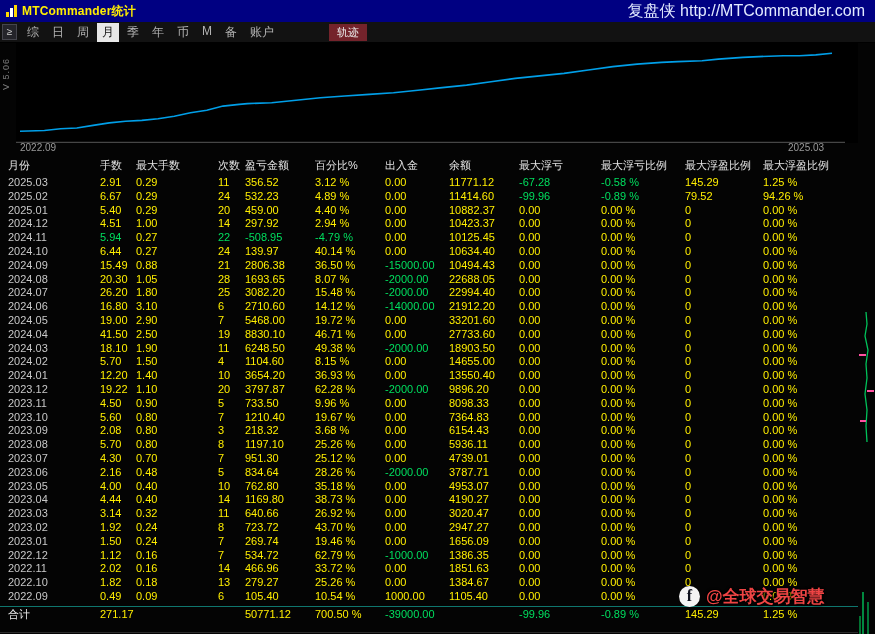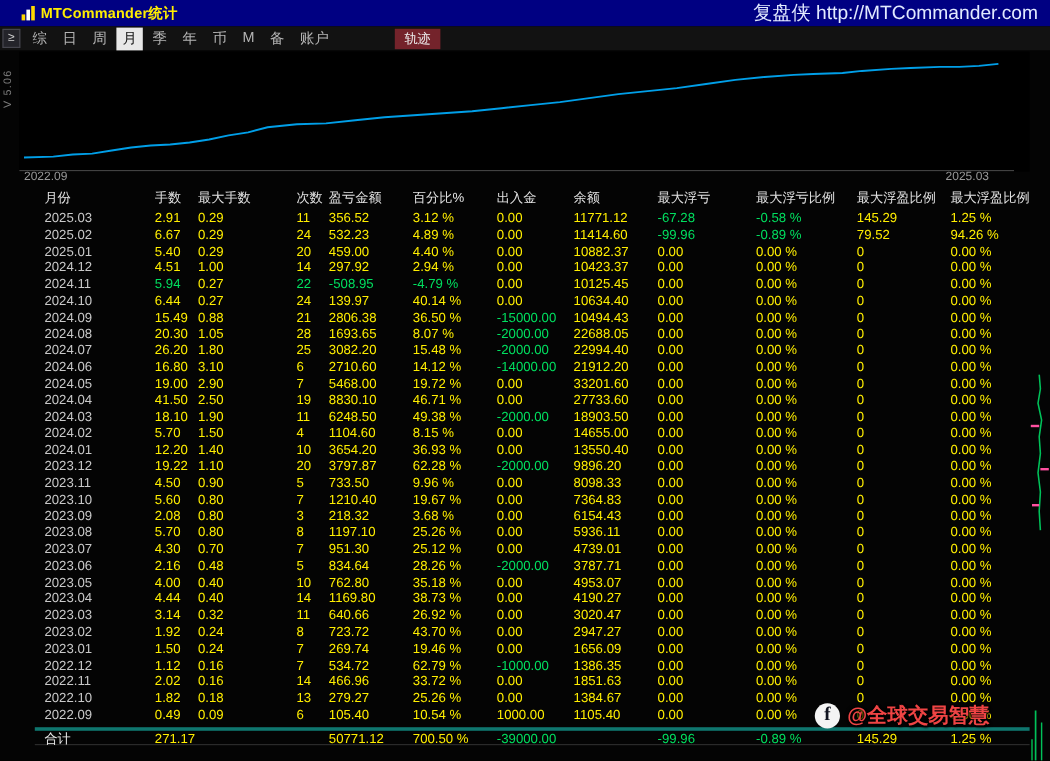--- a/index.html
+++ b/index.html
@@ -7,21 +7,21 @@
     --titlebg:#000082; --line:#009fe8;
   }
   *{box-sizing:border-box;}
   html,body{margin:0;padding:0;}
   body{width:875px;height:634px;background:#000;overflow:hidden;
        font-family:"Liberation Sans","DejaVu Sans",sans-serif;}
   .window{position:relative;width:875px;height:634px;background:#040404;}
 
   
   .titlebar{position:absolute;top:0;left:0;width:875px;height:22px;background:var(--titlebg);
-            display:flex;align-items:center;padding:0 10px 0 18px;}
+            display:flex;align-items:center;padding:0 10px 0 6px;}
   .app-icon{display:inline-flex;align-items:flex-end;gap:1px;height:12px;margin-right:5px;}
   .app-icon i{display:block;width:3px;background:#ffd800;}
   .app-icon i.b1{height:5px;} .app-icon i.b2{height:9px;background:#ffffff;} .app-icon i.b3{height:12px;}
   .title{color:var(--yellow);font-size:12px;font-weight:bold;letter-spacing:.2px;}
   .titlebar-right{margin-left:auto;color:#e2eaff;font-size:16px;}
 
   
   .menubar{position:absolute;top:22px;left:0;width:875px;height:21px;background:#121212;
            display:flex;align-items:center;padding-left:22px;border-bottom:1px solid #000;}
   .expander{position:absolute;left:2px;top:2px;width:15px;height:16px;background:#24242a;
@@ -38,30 +38,30 @@
   
   .chart{position:absolute;left:16px;top:43px;width:842px;height:100px;background:#000;}
   .chart svg{display:block;width:842px;height:100px;}
   .axis-labels{position:absolute;left:16px;top:142px;width:842px;height:13px;}
   .axis-labels .lab{position:absolute;color:#9a9a9a;font-size:10px;}
   .axis-labels .lab.start{left:4px;} .axis-labels .lab.end{left:772px;}
 
   
   .stats-table{position:absolute;left:0;top:157px;width:858px;}
   .trow,.thead{display:grid;padding-left:8px;white-space:nowrap;
-    grid-template-columns:92px 36px 82px 27px 70px 70px 64px 70px 82px 84px 78px 76px;margin-left:29px;}
+    grid-template-columns:92px 36px 82px 27px 70px 70px 64px 70px 82px 84px 78px 76px;}
   .thead{height:17px;line-height:17px;margin-bottom:2px;}
   .trow{height:13.8px;line-height:13.9px;}
   .tcell{font-size:11px;overflow:visible;}
   .th{color:var(--header);}
   .col-month{color:var(--month);}
   .col-yellow{color:var(--yellow);}
   .col-green{color:var(--green);}
   .col-label{color:#ececec;}
-  .trow.total{height:15px;line-height:15px;margin-top:2px;border-top:3px solid #0f766e;
+  .trow.total{height:27px;line-height:15px;margin-top:2px;border-top:1px solid #0f766e;
               border-bottom:1px solid #2a2a2a;}
 
   
   .watermark{position:absolute;left:679px;top:585px;display:flex;align-items:center;gap:6px;}
   .fb{width:21px;height:21px;border-radius:50%;background:#f4f4f4;color:#10131f;
       font-weight:bold;font-size:16px;text-align:center;line-height:20px;
       font-family:"Liberation Serif",serif;}
   .wm-text{color:#ef4444;font-size:17px;font-weight:bold;
            text-shadow:1px 1px 2px #000,-1px -1px 2px #000;}
 

